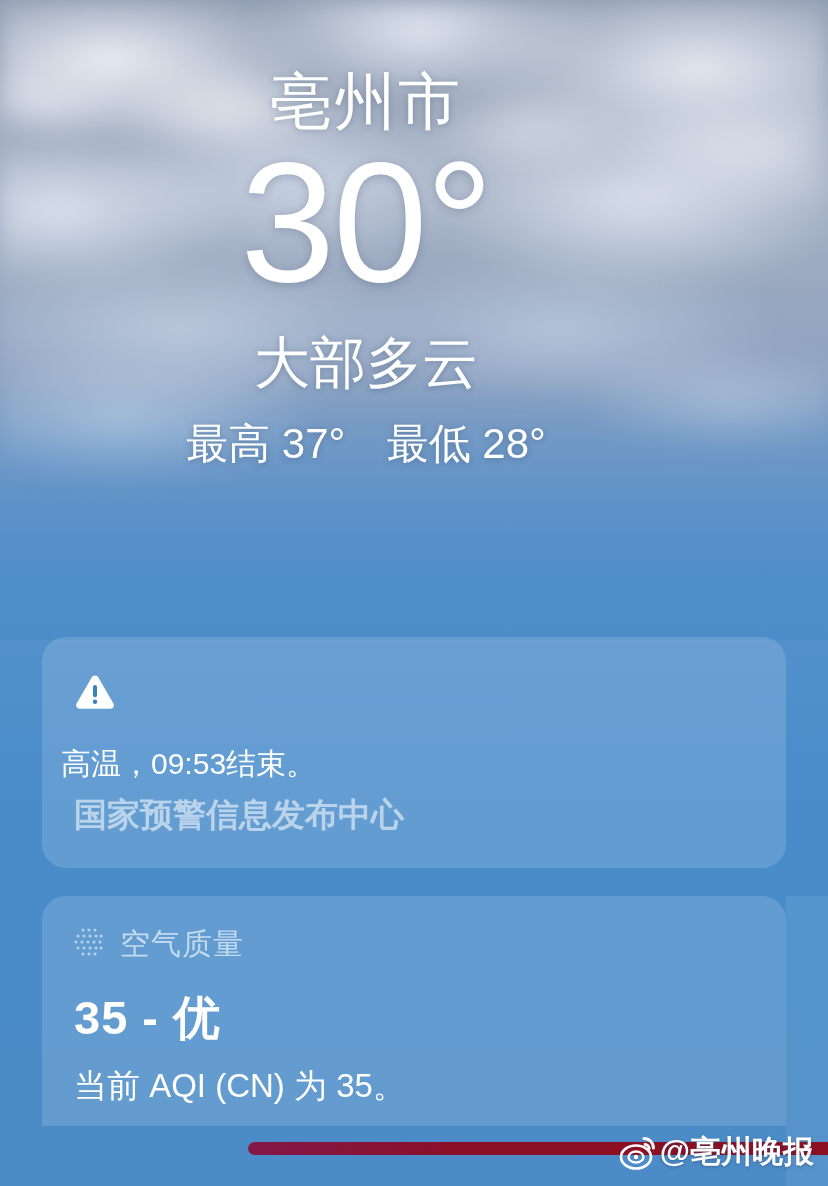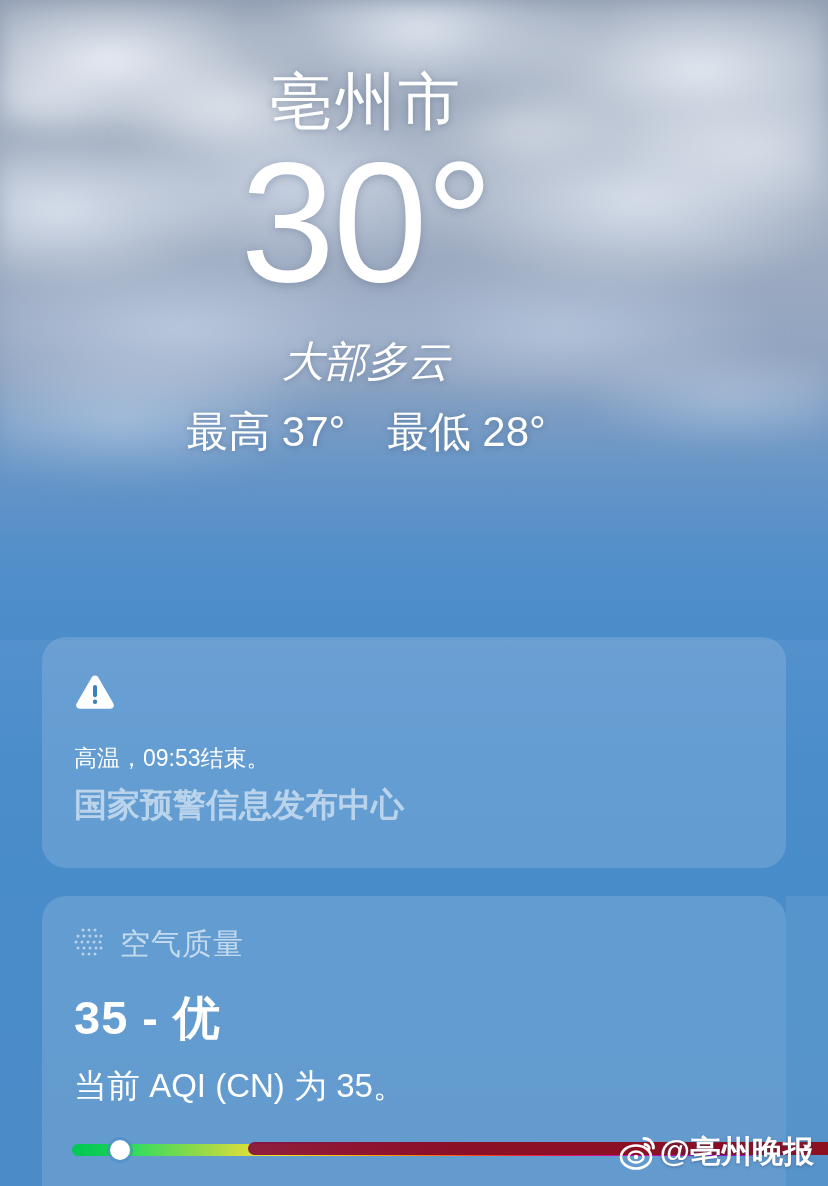--- a/index.html
+++ b/index.html
@@ -64,49 +64,48 @@
     font-size:62px; font-weight:300; letter-spacing:2px;
     margin-top:68px; line-height:1.1;
     text-shadow:0 1px 6px rgba(60,80,110,.35);
   }
   .temp {
     font-size:170px; font-weight:200; line-height:.95;
     margin-top:6px; letter-spacing:-2px;
     text-shadow:0 2px 10px rgba(60,80,110,.3);
   }
   .cond {
-    font-size:42px; font-weight:500; margin-top:30px;
+    font-size:56px; font-weight:500; margin-top:22px;
     text-shadow:0 1px 6px rgba(50,75,110,.4);
-    font-style:italic;
   }
   .hilo {
     font-size:42px; font-weight:500; margin-top:14px;
     text-shadow:0 1px 6px rgba(50,75,110,.4);
   }
   .hilo .gap { display:inline-block; width:18px; }
 
   
   .card {
     position:absolute; left:42px; width:744px;
     background:rgba(255,255,255,.14);
     border-radius:24px;
     color:#fff;
     overflow:hidden;
   }
   #warning-card { top:637px; height:231px; }
-  #aqi-card { top:896px; height:290px; border-radius:24px 24px 0 0; }
+  #aqi-card { top:896px; height:230px; border-radius:24px 24px 0 0; }
 
   .warn-head {
     display:flex; align-items:center; gap:14px;
     padding:34px 0 0 32px;
   }
   .warn-title { font-size:42px; font-weight:600; letter-spacing:1px; }
   .warn-body {
-    padding:24px 0 0 32px;
-    font-size:23px; font-weight:400; line-height:1.5;
+    padding:24px 0 0 19px;
+    font-size:30px; font-weight:400; line-height:1.5;
   }
   .warn-src {
     padding:4px 14px 0 32px;
     font-size:33px; font-weight:700; color:rgba(255,255,255,.56);
     line-height:1.5;
   }
 
   .aqi-head {
     display:flex; align-items:center; gap:14px;
     padding:28px 0 0 30px;

